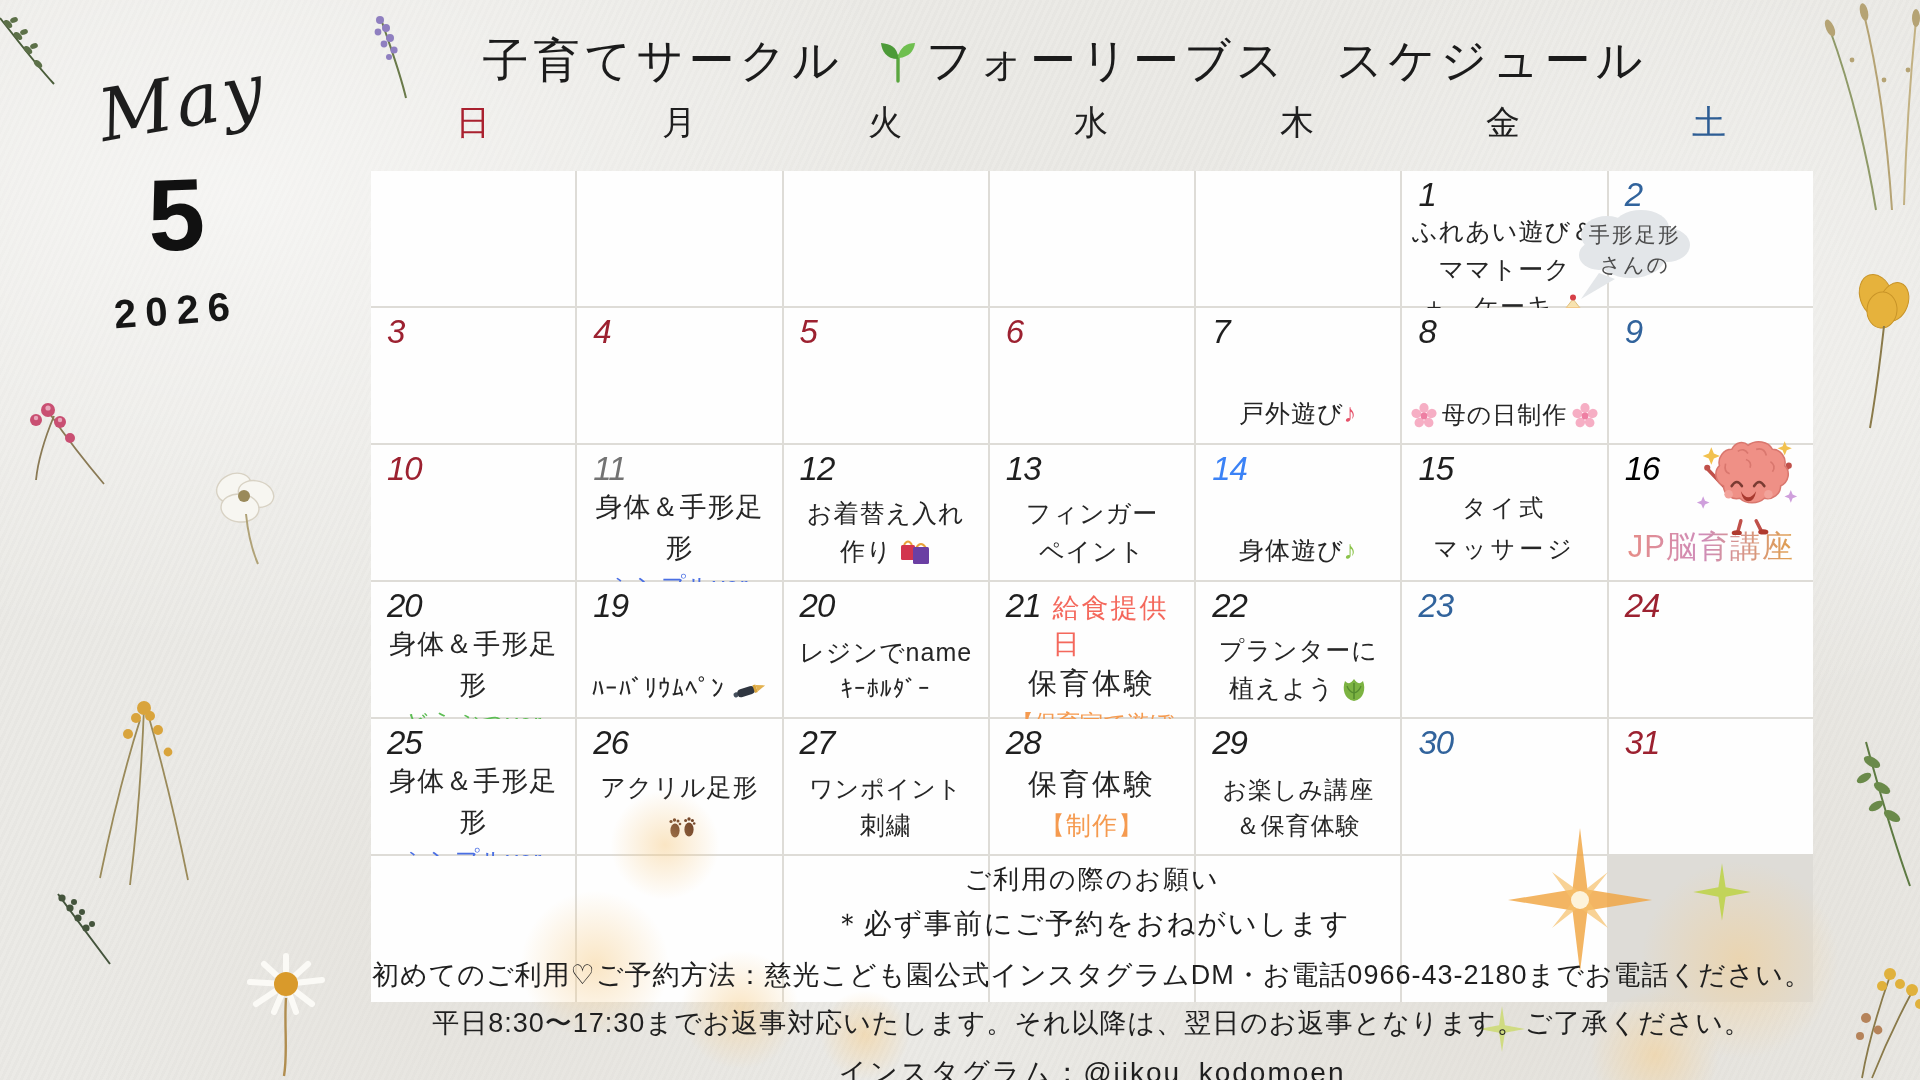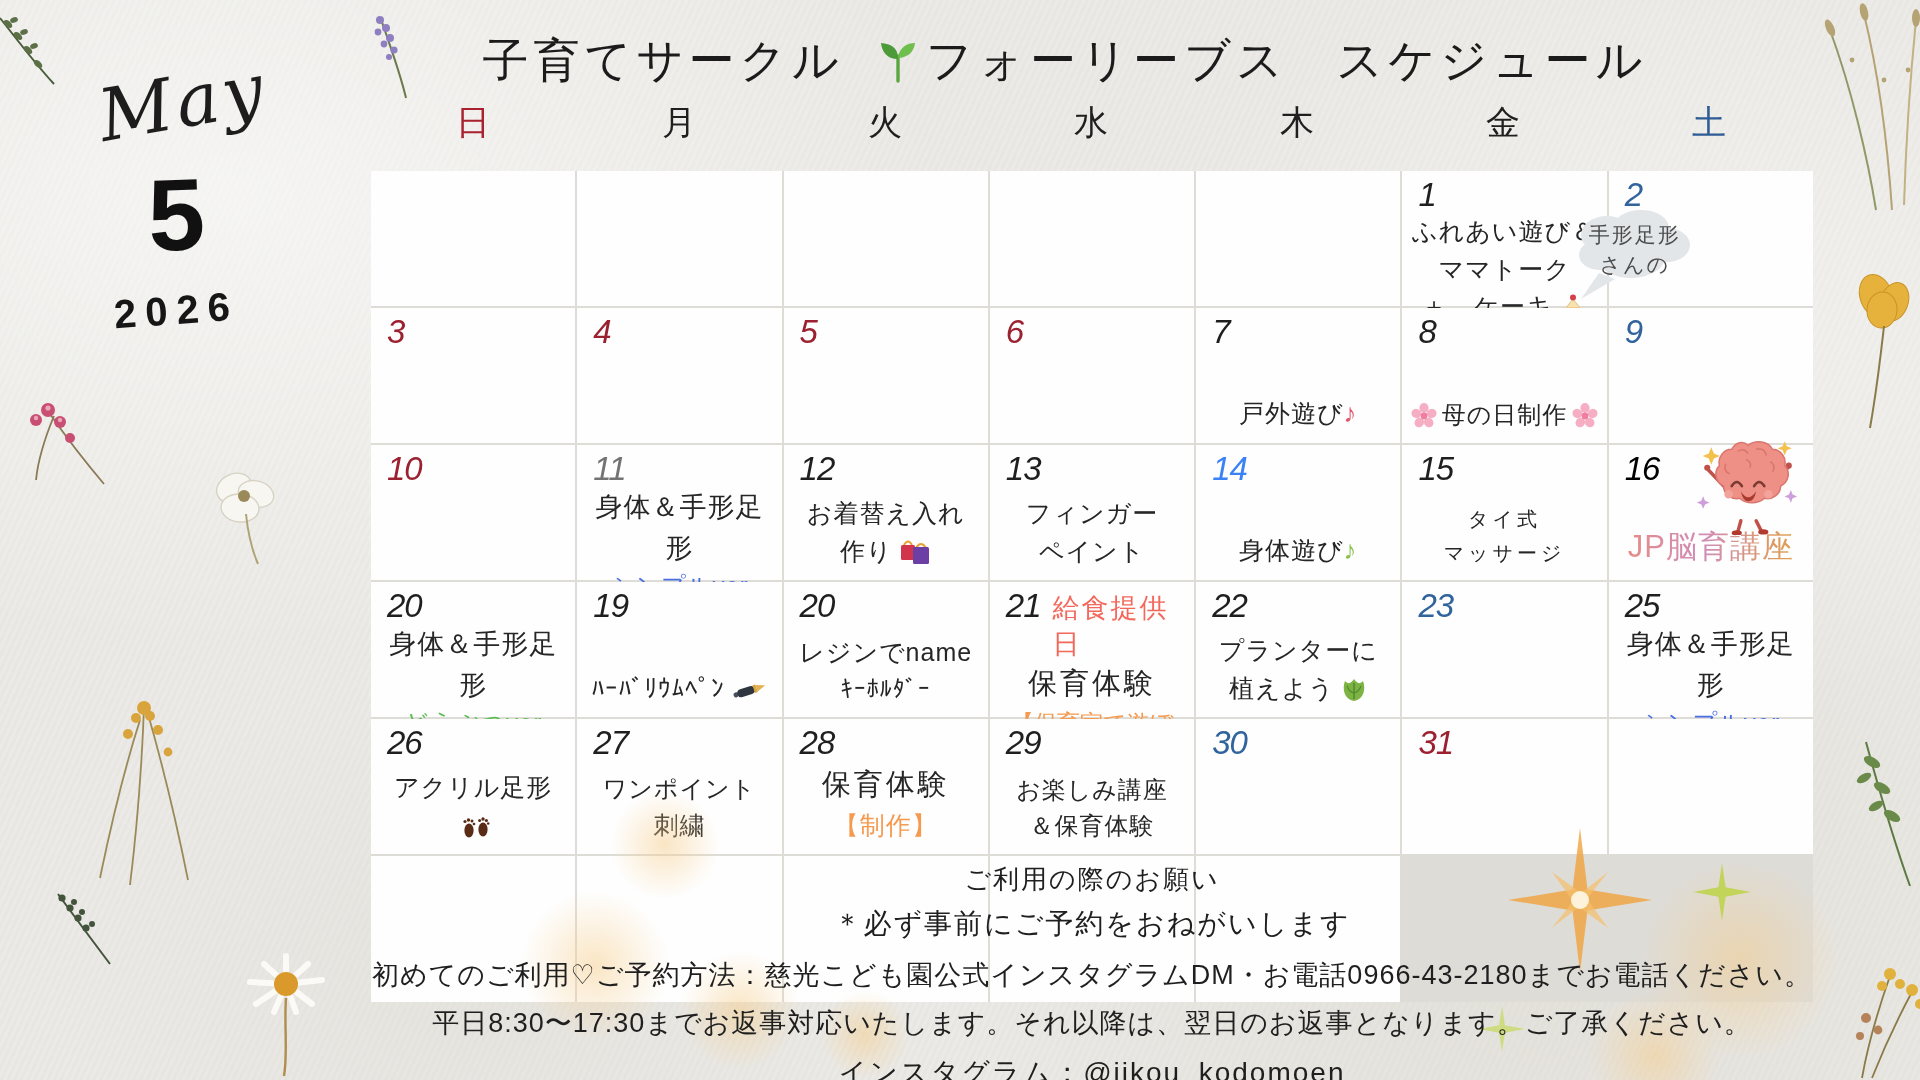--- a/index.html
+++ b/index.html
@@ -36,21 +36,21 @@
     grid-template-columns:repeat(7,1fr);grid-template-rows:135px 135px 135px 135px 135px 146px;gap:2px;
     background:#dedcd7;z-index:2;}
   .cell{background:#fefefe;position:relative;display:flex;flex-direction:column;padding:4px 6px 8px;}
   .daterow{display:flex;align-items:baseline;gap:12px;padding:2px 0 0 10px;}
   .date{font-size:33px;font-style:italic;letter-spacing:-1px;line-height:1.1;font-weight:500;}
   .side-label{font-size:27px;letter-spacing:2px;}
   .events{margin-top:auto;text-align:center;padding-bottom:2px;}
   .line{font-size:25px;line-height:1.5;color:#262626;letter-spacing:1px;}
   .line.s1{font-size:27px;}
   .line.sub{font-size:24px;}
-  .line.lg{font-size:20px;letter-spacing:4px;line-height:1.7;}
+  .line.lg{font-size:24px;letter-spacing:4px;line-height:1.7;}
   .line.xl{font-size:29px;letter-spacing:3px;}
   .line.sm{font-size:23px;letter-spacing:0;}
   .note{font-size:26px;}
   .evicon{vertical-align:-6px;margin-left:5px;}
   .line .pre-ic{margin-left:0;margin-right:5px;}
   .grad{font-size:31px;letter-spacing:1px;color:#df9552;font-weight:500;}
   @supports (-webkit-background-clip: text){
     .grad{background:linear-gradient(90deg,#ea8d7e 0%,#cf8cba 45%,#e2a23e 100%);
       -webkit-background-clip:text;background-clip:text;color:transparent;}
   }
@@ -481,20 +481,25 @@
             </svg></div>
         </div>
       </div>
       <div class="cell">
         <div class="daterow">
           <span class="date" style="color: rgb(49, 99, 156);">23</span>
         </div>
       </div>
       <div class="cell">
         <div class="daterow">
+          <span class="date" style="color: rgb(156, 33, 48);">24</span>
+        </div>
+      </div>
+      <div class="cell">
+        <div class="daterow">
           <span class="date" style="color: rgb(31, 31, 31);">25</span>
         </div>
         <div class="events">
           <div class="line s1"><span>身体＆手形足形</span></div>
           <div class="line sub" style="color: rgb(74, 111, 227);"><span>シンプルver</span></div>
         </div>
       </div>
       <div class="cell">
         <div class="daterow">
           <span class="date" style="color: rgb(31, 31, 31);">26</span>

